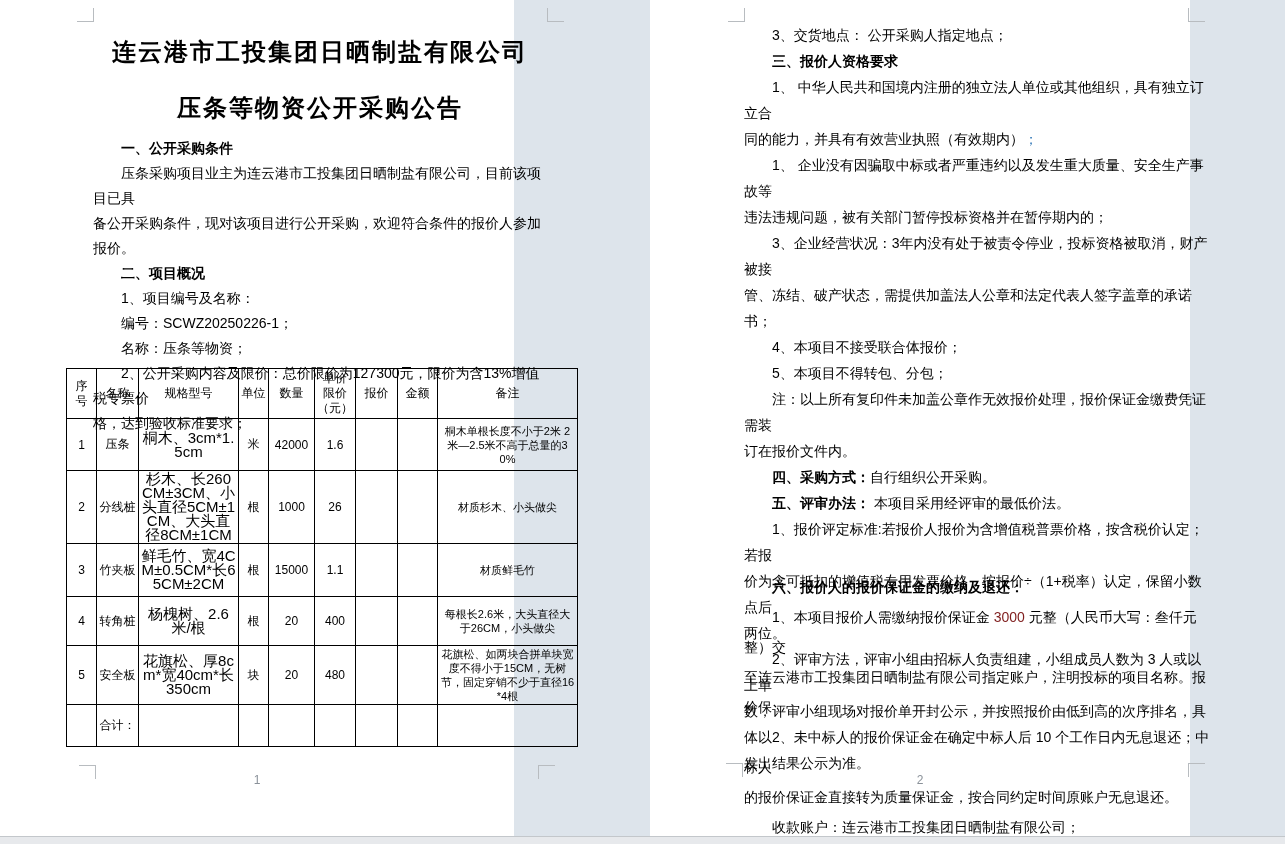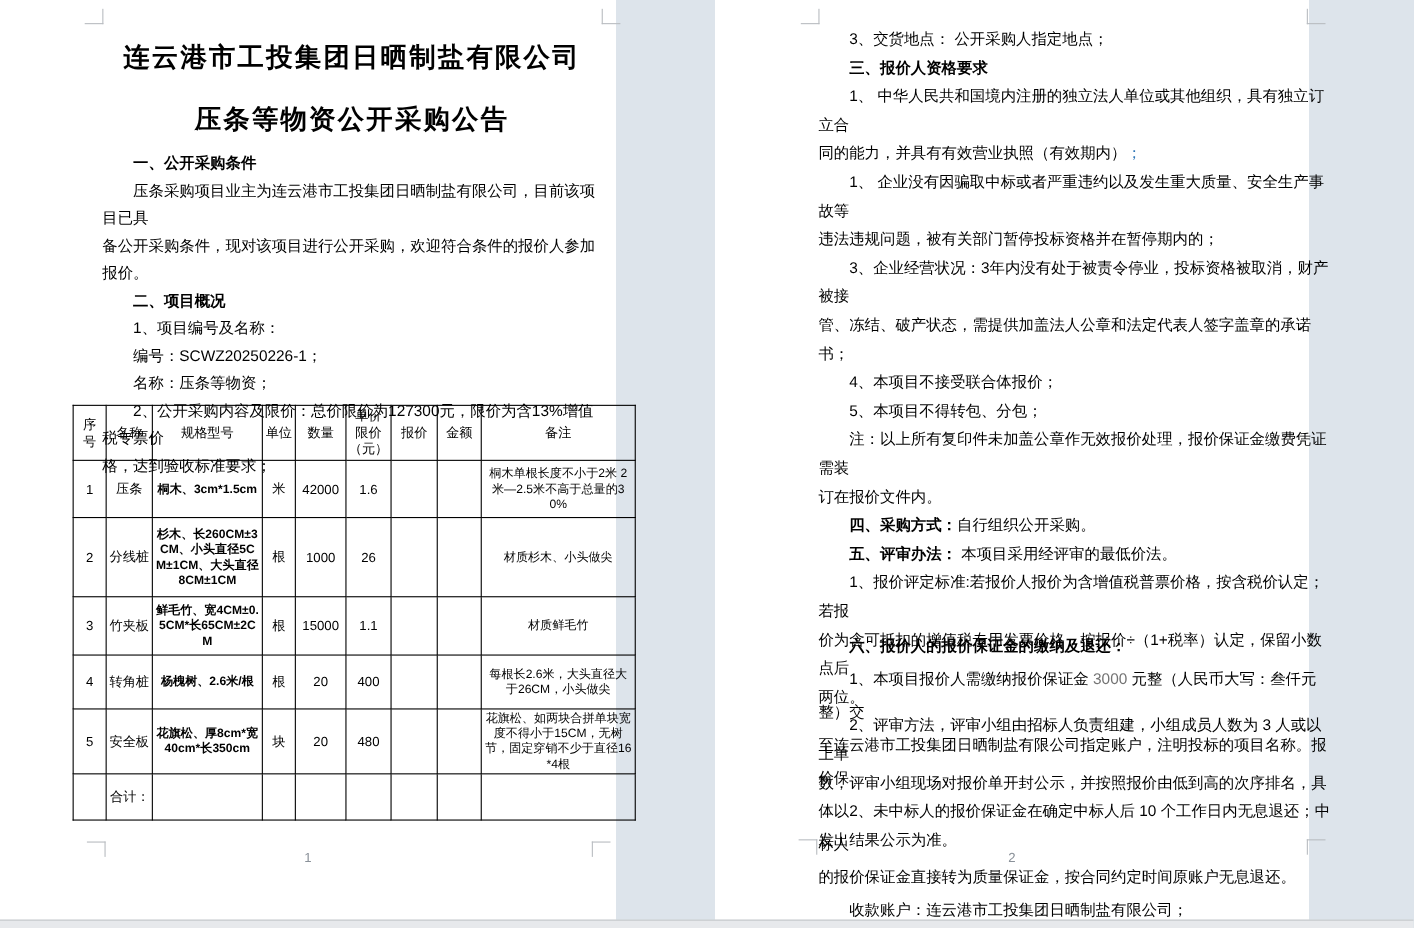--- a/index.html
+++ b/index.html
@@ -5,21 +5,21 @@
   html,body{margin:0;padding:0;}
   body{
     width:1285px;height:844px;position:relative;overflow:hidden;
     background:#dde4eb;
     font-family:"Liberation Sans", sans-serif;
     color:#000;
   }
   .page{
     position:absolute;top:0;height:837px;background:#ffffff;
   }
-  #page1{left:0;width:514px;padding-left:46px;}
+  #page1{left:0;width:514px;}
   #page2{left:650px;width:540px;}
 
   
   .mark{position:absolute;width:16px;height:13px;border:0 solid #b8bcc0;}
   .mark.tl{border-right-width:1px;border-bottom-width:1px;}
   .mark.tr{border-left-width:1px;border-bottom-width:1px;}
   .mark.bl{border-right-width:1px;border-top-width:1px;}
   .mark.br{border-left-width:1px;border-top-width:1px;}
 
   .title{
@@ -30,42 +30,42 @@
   #title2{top:92px;}
 
   .flow{position:absolute;font-size:14px;}
   #p1-body{left:93px;top:136px;width:458px;line-height:25px;}
   #p2-body{left:94px;top:22px;width:466px;line-height:26px;}
   #p2-body2{left:94px;top:572px;width:466px;line-height:30px;}
 
   .line{white-space:normal;}
   .ind{text-indent:2em;}
   .b{font-weight:bold;}
-  .red{color:#737373;text-align:right;}
+  .red{color:#7f1d1d;text-align:right;}
   .blue{color:#2e75b6;}
 
   
   #items-table{
     position:absolute;left:66px;top:368px;width:511px;
     border-collapse:collapse;table-layout:fixed;
     font-size:12px;text-align:center;
   }
   #items-table th,#items-table td{
     border:1px solid #000;padding:1px 2px;vertical-align:middle;
     font-weight:normal;word-break:break-all;
   }
   #items-table th{white-space:pre-line;line-height:15px;}
   #items-table thead tr{height:50px;}
   #items-table tbody tr:nth-child(1){height:52px;}
   #items-table tbody tr:nth-child(2){height:72px;}
   #items-table tbody tr:nth-child(3){height:53px;}
   #items-table tbody tr:nth-child(4){height:49px;}
   #items-table tbody tr:nth-child(5){height:56px;}
-  #items-table tbody tr:nth-child(6){height:42px;text-align:right;}
-  #items-table td.spec{font-size:11px;line-height:14px;font-weight:bold;}
+  #items-table tbody tr:nth-child(6){height:42px;}
+  #items-table td.spec{font-size:15px;line-height:14px;}
   #items-table td.note{font-size:11px;line-height:14px;}
   #items-table td.name{line-height:15px;}
 
   .pagenum{
     position:absolute;top:773px;left:0;width:100%;text-align:center;
     font-size:12px;color:#8a9199;
   }
   #bottom-bar{
     position:absolute;left:0;bottom:0;width:100%;height:7px;
     background:#e7e9ec;border-top:1px solid #c3c7cb;

